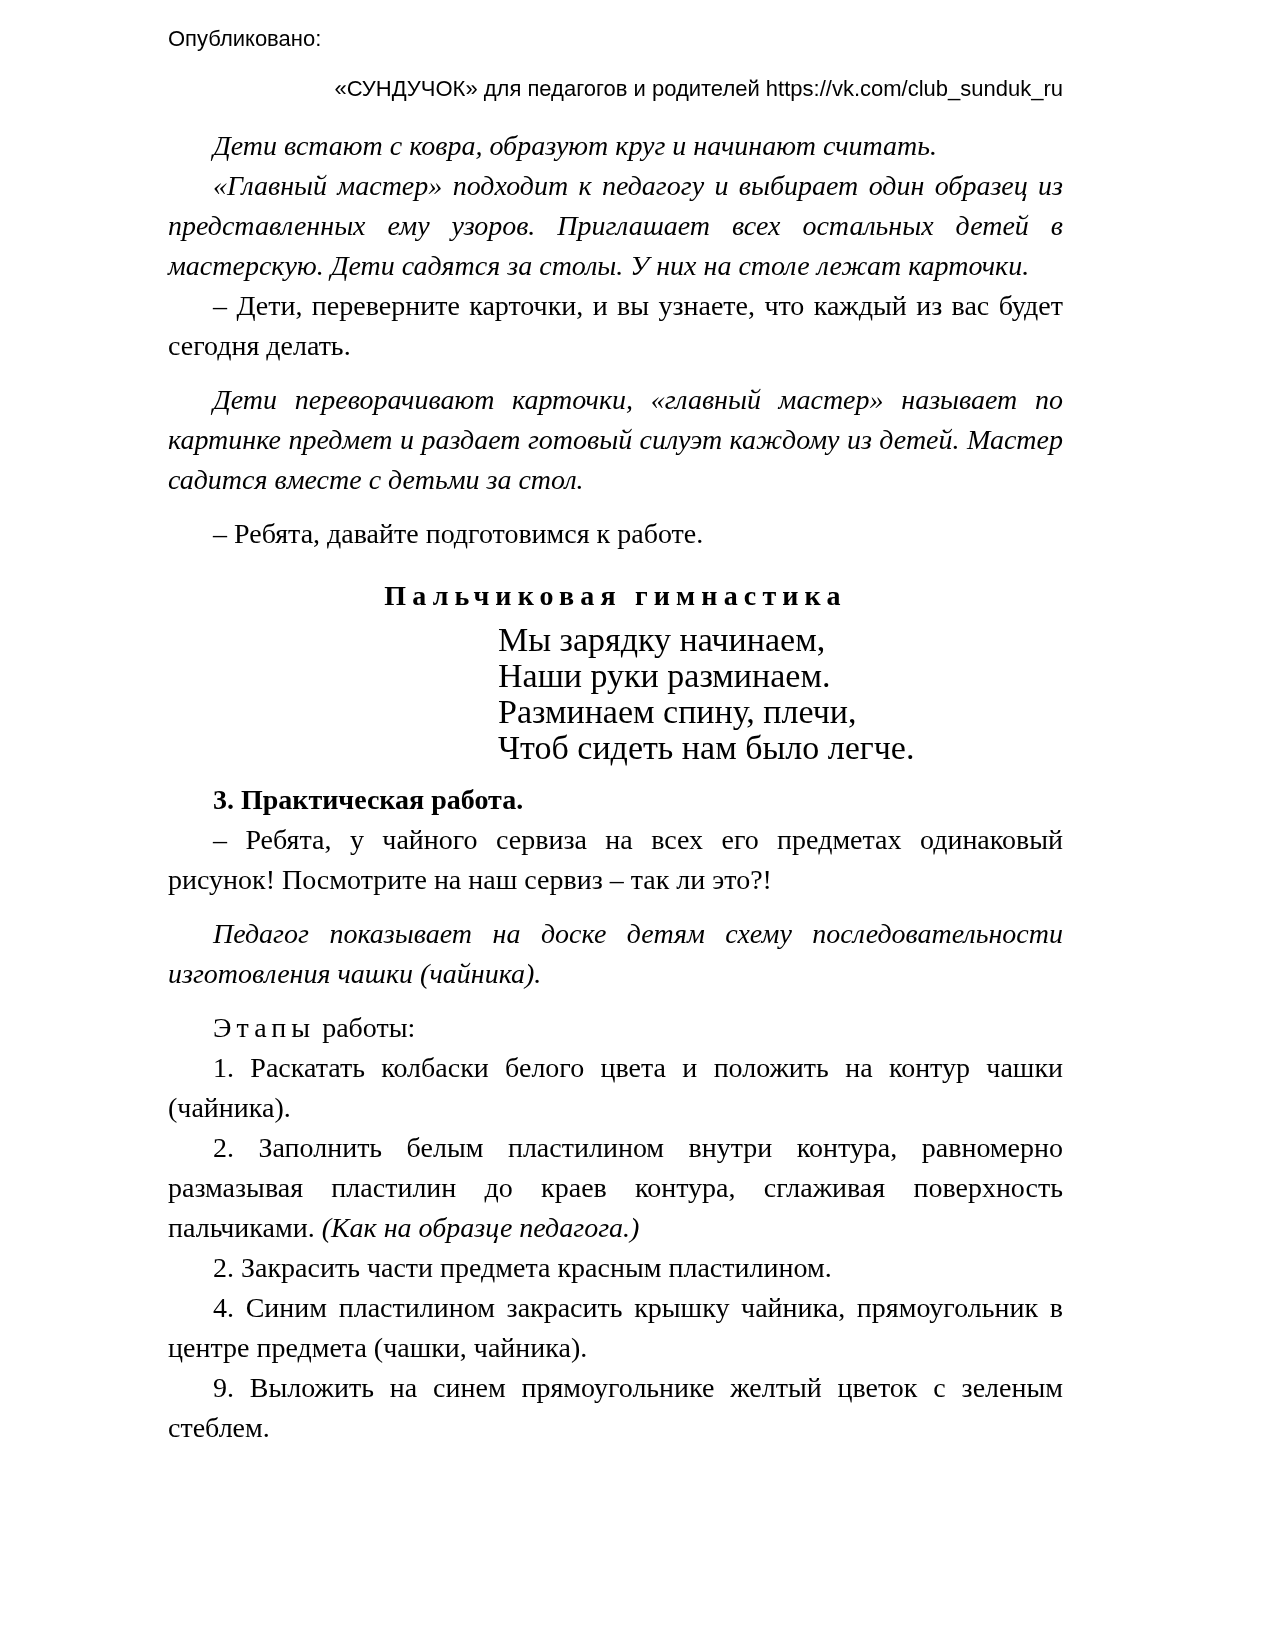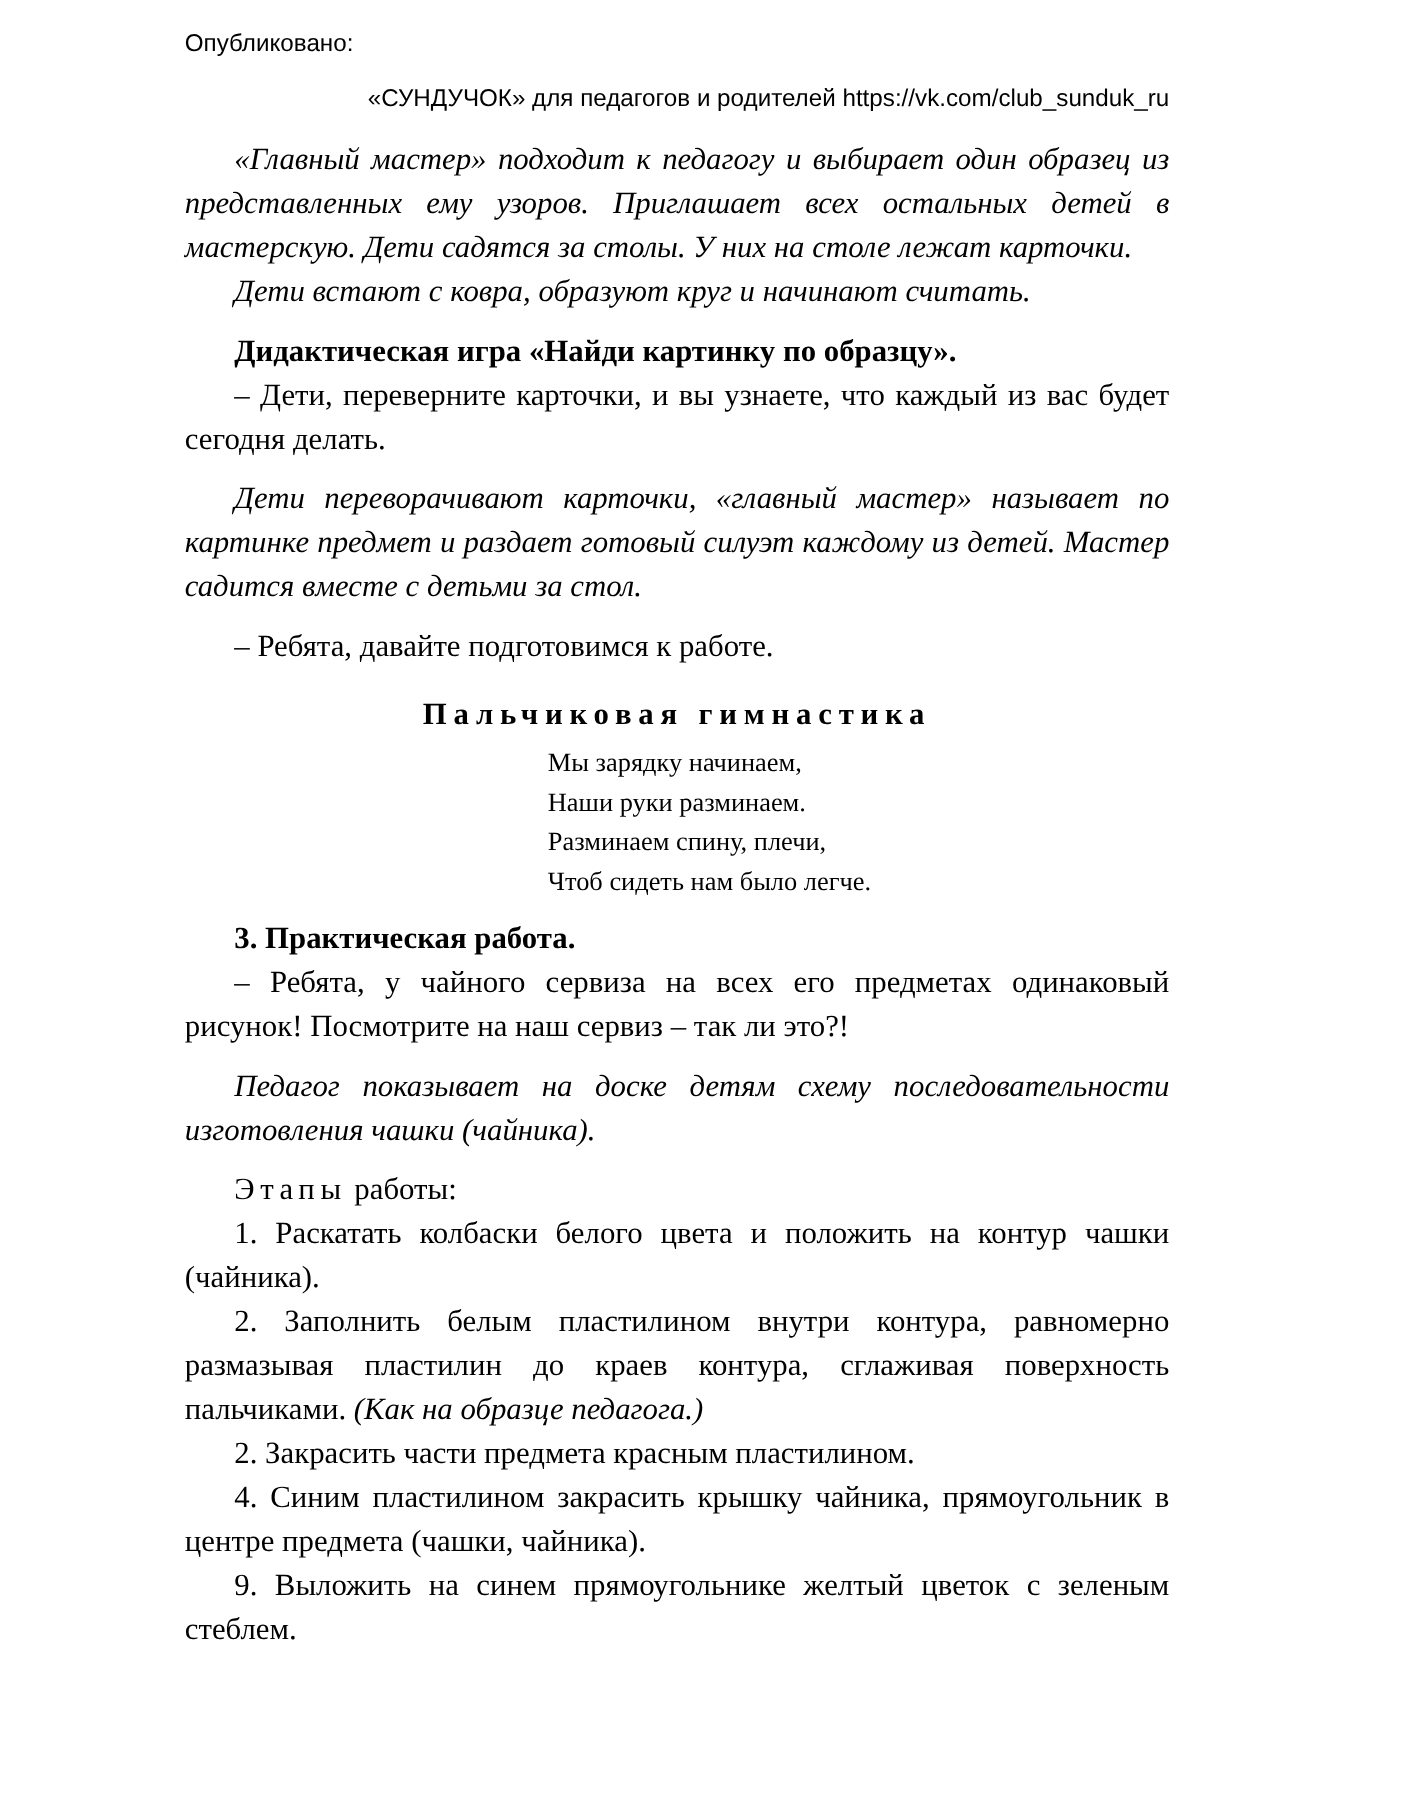--- a/index.html
+++ b/index.html
@@ -42,41 +42,40 @@
     letter-spacing: 0.22em;
     margin-top: 22px;
     margin-bottom: 4px;
   }
   .poem {
     margin: 6px 0 8px 330px;
   }
   .poem-line {
     text-align: left;
     text-indent: 0;
-    font-size: 24px;
+    font-size: 34px;
     line-height: 36px;
     margin: 0;
   }
   .stages-spaced { letter-spacing: 0.18em; }
 </style>
 </head>
 <body>
 
 <div class="page">
 
   <div class="meta meta-published">Опубликовано:</div>
 
   <div class="meta meta-source">«СУНДУЧОК» для педагогов и родителей https://vk.com/club_sunduk_ru</div>
 
 
+  <p class="it">Дети встают с ковра, образуют круг и начинают считать.</p>
+
   <p class="it">«Главный мастер» подходит к педагогу и выбирает один образец из представленных ему узоров. Приглашает всех остальных детей в мастерскую. Дети садятся за столы. У них на столе лежат карточки.</p>
 
-  <p class="it">Дети встают с ковра, образуют круг и начинают считать.</p>
-
-  <p class="bd sp">Дидактическая игра «Найди картинку по образцу».</p>
 
   <p>– Дети, переверните карточки, и вы узнаете, что каждый из вас будет сегодня делать.</p>
 
   <p class="it sp">Дети переворачивают карточки, «главный мастер» называет по картинке предмет и раздает готовый силуэт каждому из детей. Мастер садится вместе с детьми за стол.</p>
 
   <p class="sp">– Ребята, давайте подготовимся к работе.</p>
 
   <p class="h-center">Пальчиковая гимнастика</p>
 
   <div class="poem">

